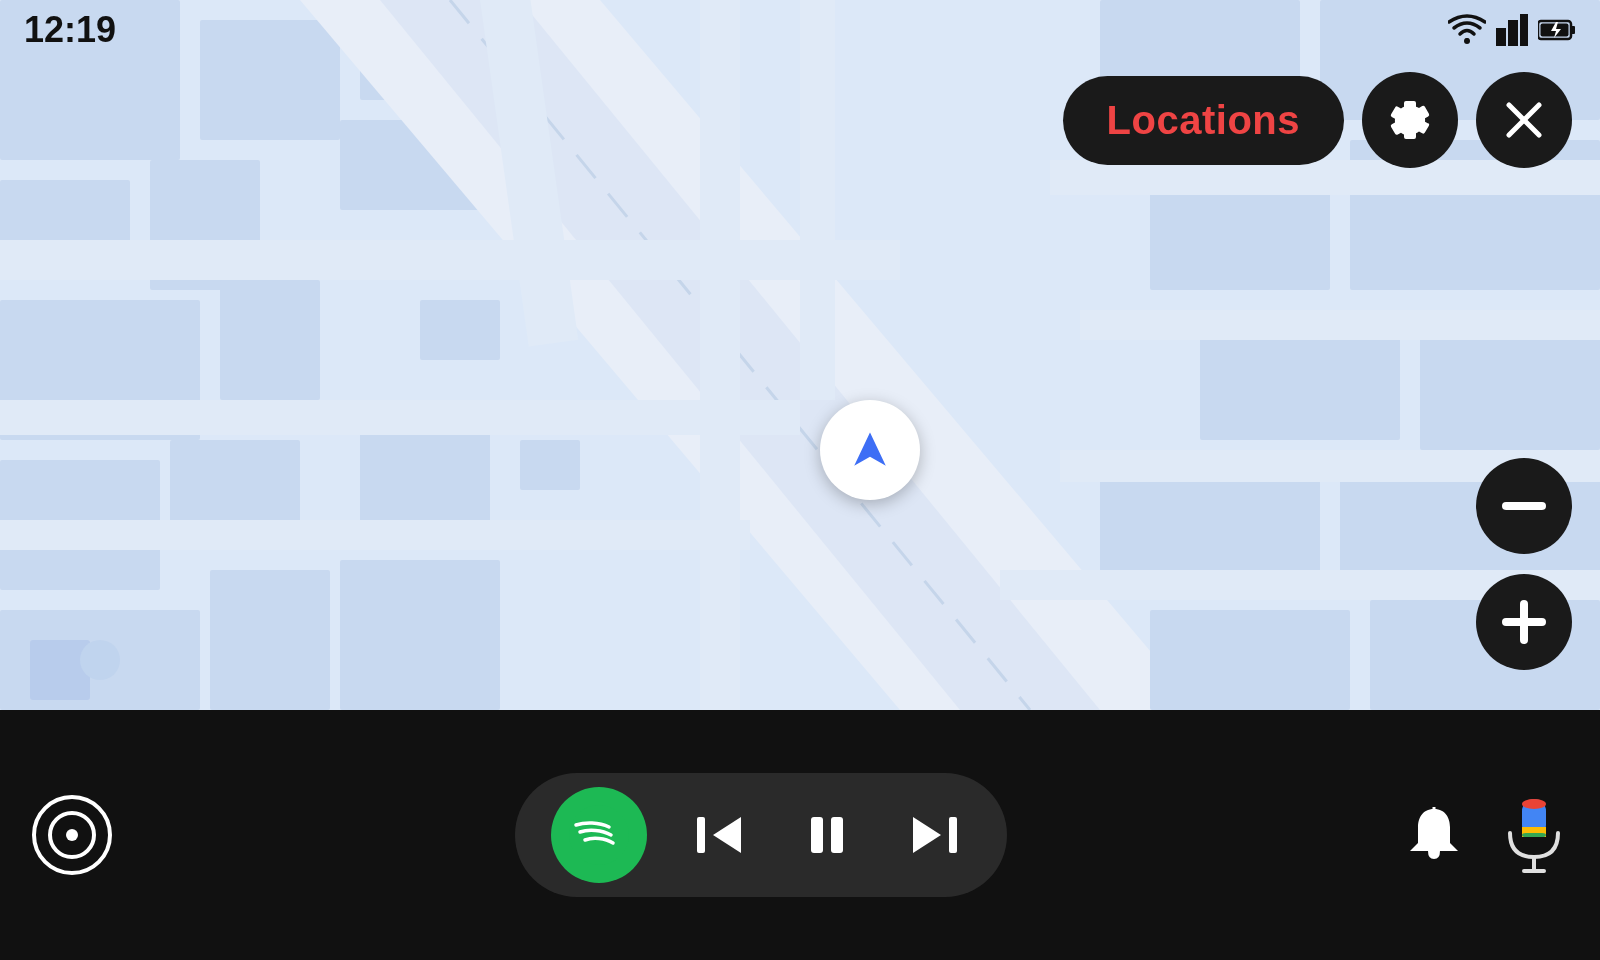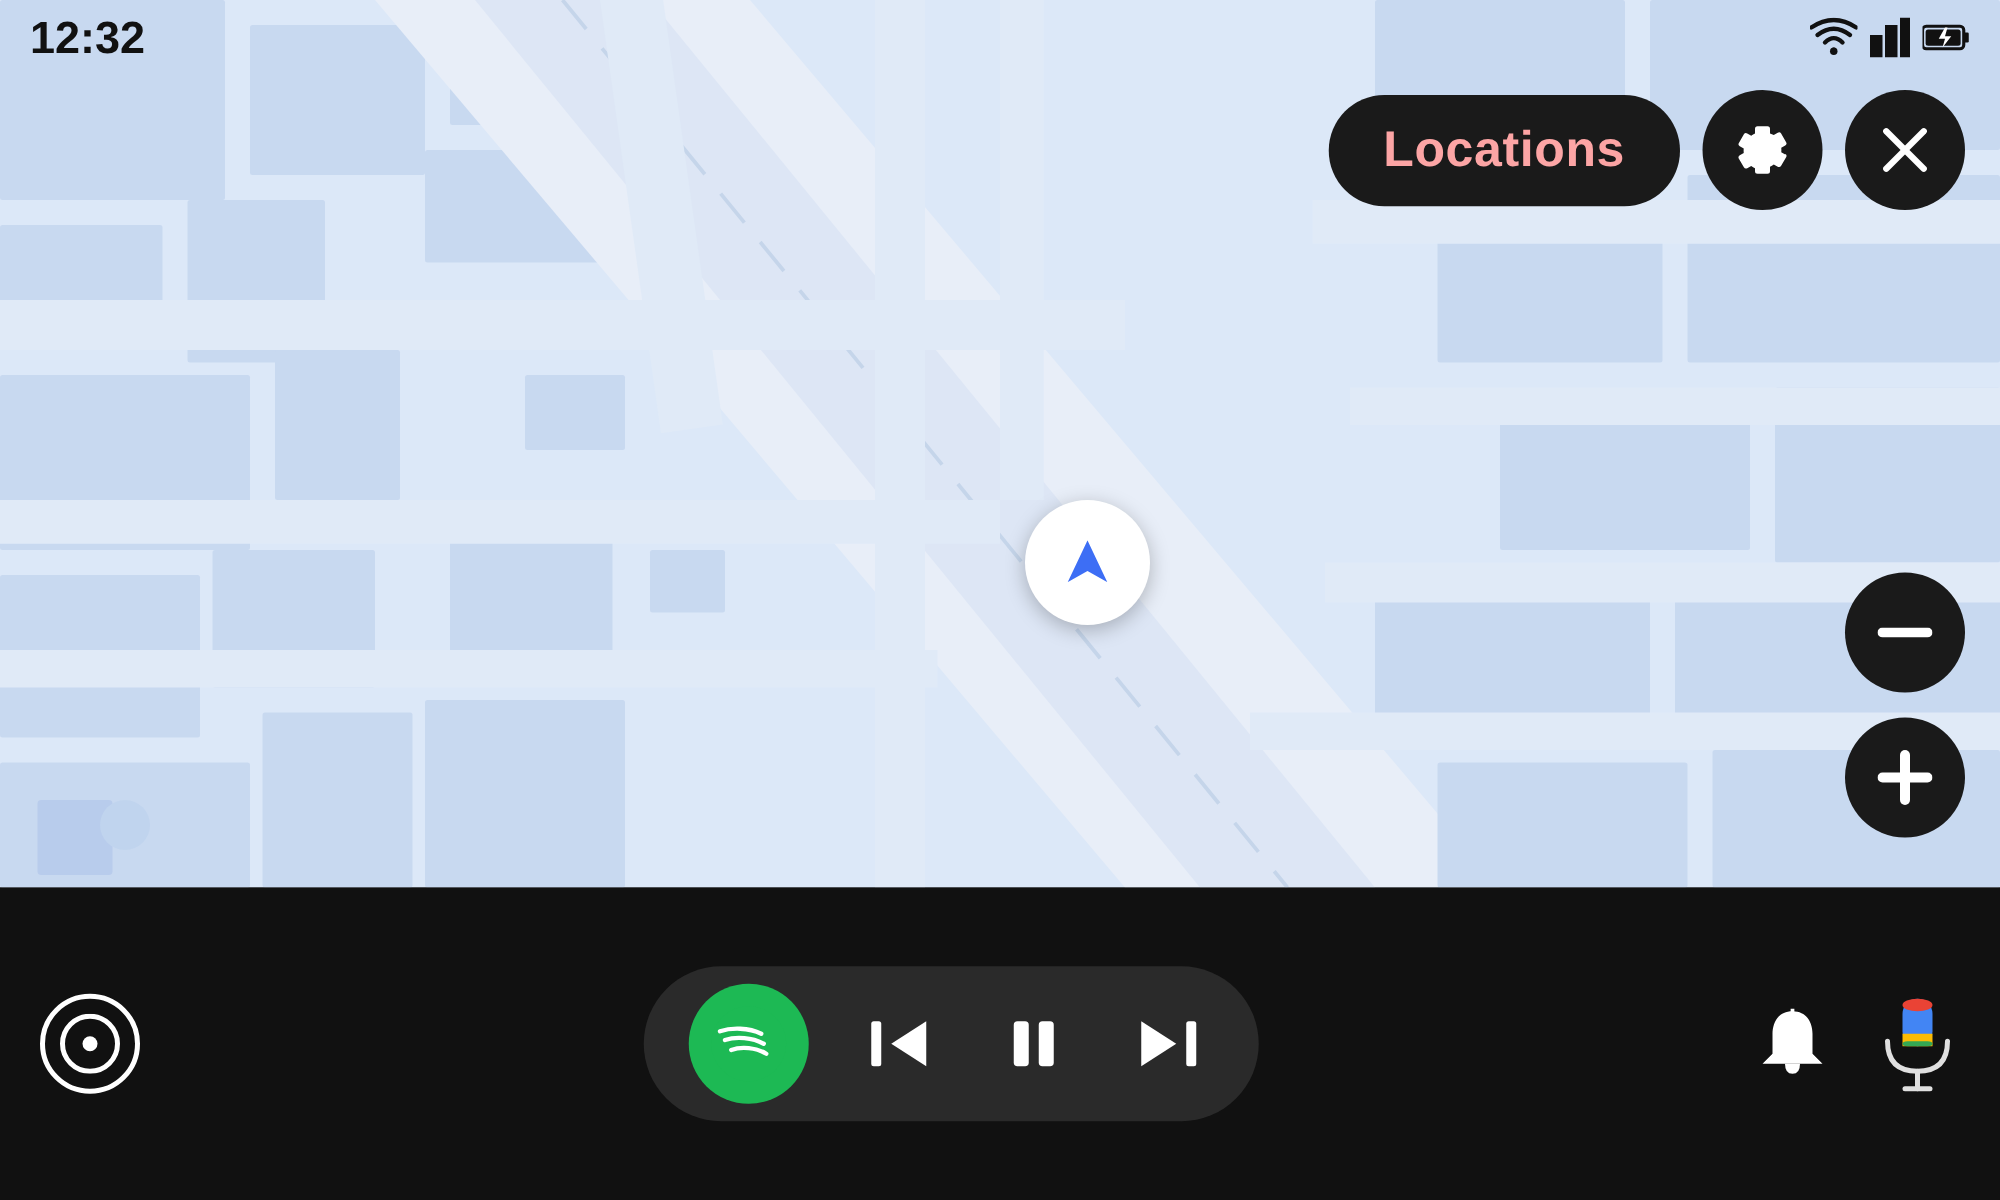--- a/index.html
+++ b/index.html
@@ -68,21 +68,21 @@
       top: 72px;
       right: 28px;
       display: flex;
       align-items: center;
       gap: 18px;
       z-index: 10;
     }
 
     #locations-btn {
       background: #1a1a1a;
-      color: #fca5a5;
+      color: #ef4444;
       border: none;
       border-radius: 50px;
       padding: 22px 44px;
       font-size: 40px;
       font-weight: 600;
       cursor: pointer;
       letter-spacing: 0.5px;
     }
 
     .icon-btn-circle {
@@ -289,21 +289,21 @@
       <rect x="1000" y="570" width="600" height="30" fill="#e0eaf7"></rect>
 
       <rect x="30" y="640" width="60" height="60" fill="#b8ccec" rx="3"></rect>
       <circle cx="100" cy="660" r="20" fill="#c0d4ee"></circle>
 
       <rect x="420" y="300" width="80" height="60" fill="#c8d9f0" rx="2"></rect>
       <rect x="520" y="440" width="60" height="50" fill="#c8d9f0" rx="2"></rect>
     </svg>
 
     <div id="status-bar">
-      <span id="time">12:32</span>
+      <span id="time">12:19</span>
       <div id="status-icons">
 
         <svg width="38" height="32" viewBox="0 0 38 32">
           <path d="M19 26 L19 26" stroke="#111" stroke-width="4" stroke-linecap="round"></path>
           <path d="M12 20 Q19 13 26 20" stroke="#111" stroke-width="3.5" fill="none" stroke-linecap="round"></path>
           <path d="M6 14 Q19 4 32 14" stroke="#111" stroke-width="3.5" fill="none" stroke-linecap="round"></path>
           <path d="M1 8 Q19 -4 37 8" stroke="#111" stroke-width="3.5" fill="none" stroke-linecap="round"></path>
           <circle cx="19" cy="27" r="3" fill="#111"></circle>
         </svg>
 

